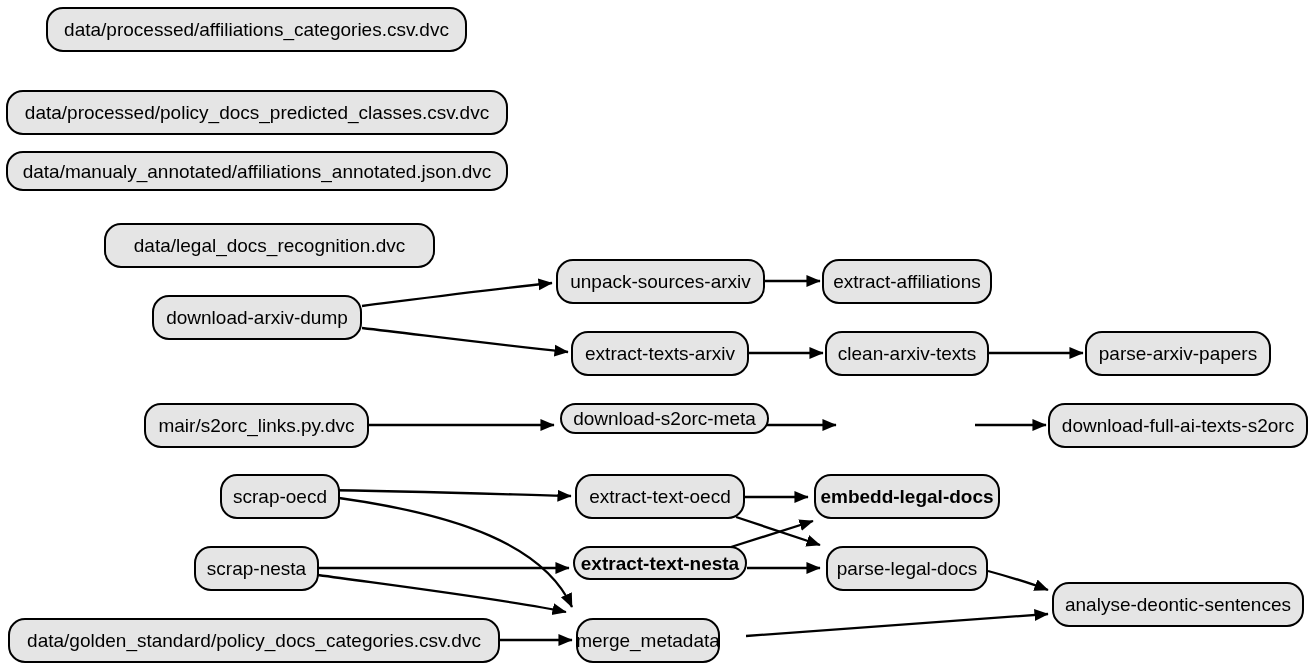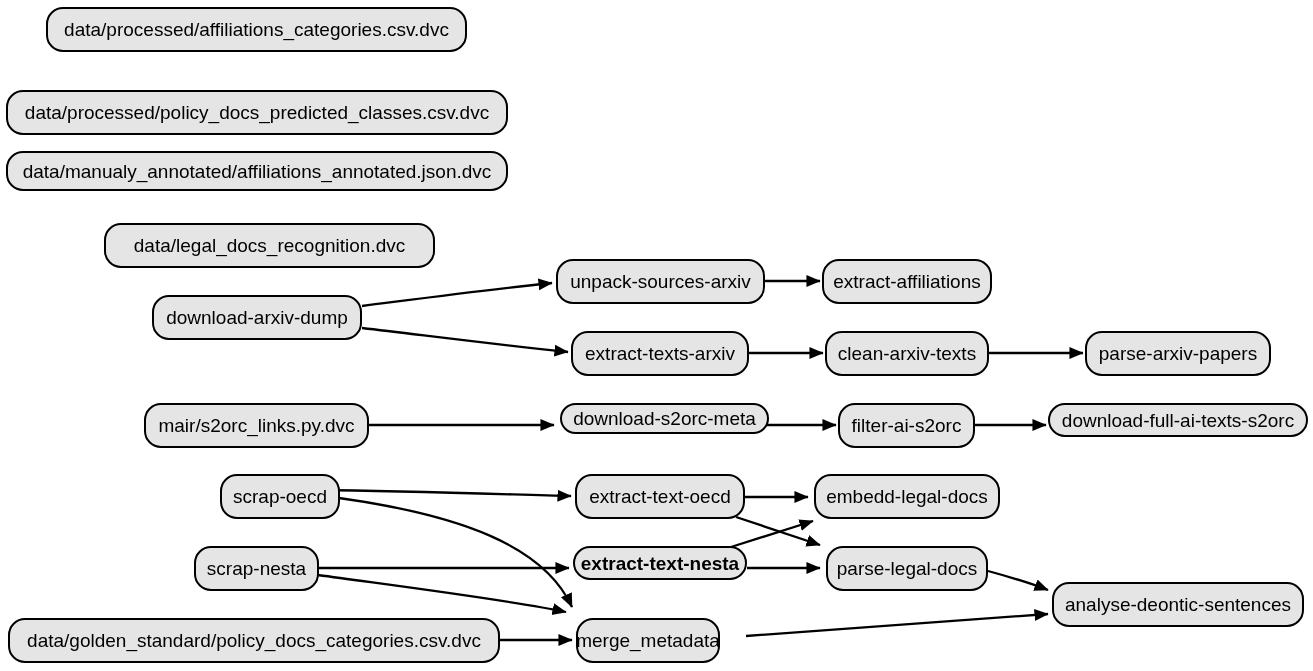--- a/index.html
+++ b/index.html
@@ -81,24 +81,23 @@
     <div class="node" style="left: 6px; top: 151px; width: 502px; height: 40px;">data/manualy_annotated/affiliations_annotated.json.dvc</div>
     <div class="node" style="left: 104px; top: 223px; width: 331px; height: 45px;">data/legal_docs_recognition.dvc</div>
     <div class="node" style="left: 556px; top: 259px; width: 209px; height: 45px;">unpack-sources-arxiv</div>
     <div class="node" style="left: 822px; top: 259px; width: 170px; height: 45px;">extract-affiliations</div>
     <div class="node" style="left: 152px; top: 295px; width: 210px; height: 45px;">download-arxiv-dump</div>
     <div class="node" style="left: 571px; top: 331px; width: 178px; height: 45px;">extract-texts-arxiv</div>
     <div class="node" style="left: 825px; top: 331px; width: 164px; height: 45px;">clean-arxiv-texts</div>
     <div class="node" style="left: 1085px; top: 331px; width: 186px; height: 45px;">parse-arxiv-papers</div>
     <div class="node" style="left: 144px; top: 403px; width: 225px; height: 45px;">mair/s2orc_links.py.dvc</div>
     <div class="node" style="left: 560px; top: 403px; width: 209px; height: 31px;">download-s2orc-meta</div>
-    <div class="node" style="left: 838px; top: 403px; width: 137px; height: 45px;">filter-ai-s2orc</div>
-    <div class="node" style="left: 1048px; top: 403px; width: 260px; height: 34px;">download-full-ai-texts-s2orc</div>
+    <div class="node" style="left: 1048px; top: 403px; width: 260px; height: 45px;">download-full-ai-texts-s2orc</div>
     <div class="node" style="left: 196px; top: 474px; width: 120px; height: 45px; margin-left: 24px;">scrap-oecd</div>
     <div class="node" style="left: 575px; top: 474px; width: 170px; height: 45px;">extract-text-oecd</div>
-    <div class="node" style="left: 814px; top: 474px; width: 186px; height: 45px;">embedd-legal-docs</div>
+    <div class="node" style="left: 814px; top: 474px; width: 186px; height: 45px; font-weight: bold;">embedd-legal-docs</div>
     <div class="node" style="left: 194px; top: 546px; width: 125px; height: 45px;">scrap-nesta</div>
     <div class="node" style="left: 573px; top: 546px; width: 174px; height: 34px; font-weight: bold;">extract-text-nesta</div>
     <div class="node" style="left: 826px; top: 546px; width: 162px; height: 45px;">parse-legal-docs</div>
     <div class="node" style="left: 1052px; top: 582px; width: 252px; height: 45px;">analyse-deontic-sentences</div>
     <div class="node" style="left: 8px; top: 618px; width: 492px; height: 45px;">data/golden_standard/policy_docs_categories.csv.dvc</div>
     <div class="node" style="left: 576px; top: 618px; width: 144px; height: 45px;">merge_metadata</div>
   </div>
 
 </body></html>

